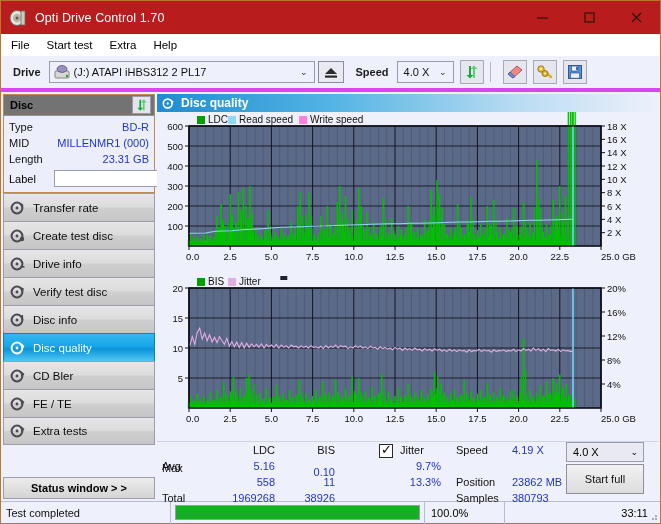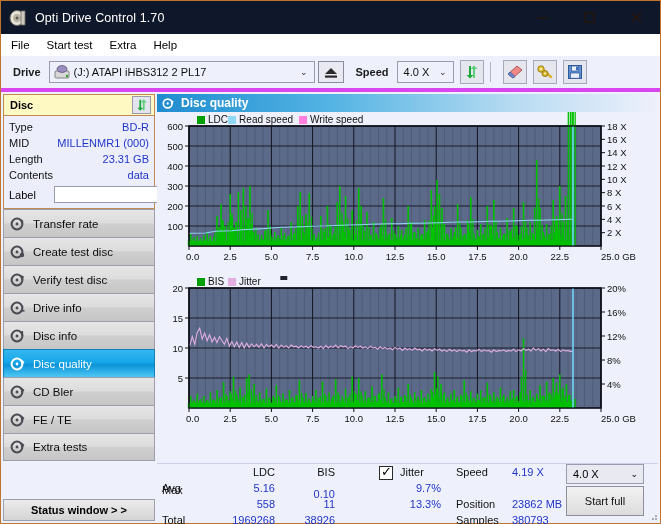--- a/index.html
+++ b/index.html
@@ -12,21 +12,21 @@
   }
   #app {
     width:661px; height:524px;
     border:1px solid #c0752c;
     background:#eef0fb;
     position:relative;
     display:flex; flex-direction:column;
   }
   
   .titlebar {
-    height:33px; background:#0f172a;
+    height:33px; background:#b91c1c;
     display:flex; align-items:center;
     flex:none;
   }
   .titlebar .tb-icon { width:18px; height:18px; margin-left:8px; margin-right:8px; position:relative; flex:none; }
   .titlebar .tb-title { color:#ffffff; font-size:12.5px; letter-spacing:.1px; }
   .tb-spacer { flex:1; }
   .winbtn { width:47px; height:33px; display:flex; align-items:center; justify-content:center;
             color:#2b1505; font-size:13px; flex:none; }
   .winbtn.close { }
   
@@ -48,21 +48,21 @@
   .iconbtn { width:24px; height:24px; border:1px solid #a8a8b8; background:#e6e6ee;
              display:flex; align-items:center; justify-content:center; margin-left:6px; flex:none; position:relative;}
   .eject { width:26px; height:22px; border:1px solid #8c8c9c; background:#e9e9f2; display:flex;
            align-items:center; justify-content:center; margin-left:3px; flex:none;}
   .tsep { width:1px; height:20px; background:#b6b6c6; margin:0 6px; flex:none; }
   
   .bodywrap { flex:1; display:flex; min-height:0; }
   .sidebar { width:156px; flex:none; display:flex; flex-direction:column; padding:2px 2px 0 2px; }
   .disc-panel { border:1px solid #c08a52; background:#eceefb; padding:0; }
   .disc-head { display:flex; align-items:center; height:21px; border-bottom:1px solid #c08a52;
-               padding:0 3px 0 6px; background:#fef9c3;}
+               padding:0 3px 0 6px; background:#737373;}
   .disc-head .t { font-weight:bold; font-size:11px; }
   .disc-head .b { margin-left:auto; width:19px;height:18px;border:1px solid #9a9aaa;background:#e4e4ee;
                   display:flex;align-items:center;justify-content:center;}
   .disc-rows { padding:3px 5px 4px 5px; }
   .drow { display:flex; align-items:center; height:16px; font-size:11px; }
   .drow .k { color:#111; }
   .drow .v { margin-left:auto; color:#2035c8; }
   .lbl-row { display:flex; align-items:center; margin-top:2px; }
   .lbl-row .k { font-size:11px; margin-right:18px; }
   .lbl-input { flex:1; height:17px; border:1px solid #9a9ab0; background:#fff; }
@@ -236,24 +236,20 @@
             <span class="v">BD-R</span>
           </div>
           <div class="drow">
             <span class="k">MID</span>
             <span class="v">MILLENMR1 (000)</span>
           </div>
           <div class="drow">
             <span class="k">Length</span>
             <span class="v">23.31 GB</span>
           </div>
-          <div class="drow">
-            <span class="k">Contents</span>
-            <span class="v">data</span>
-          </div>
           <div class="lbl-row">
             <span class="k">Label</span>
             <input class="lbl-input" type="text" value="" style="">
             <span class="lbl-btn">
               <svg width="15" height="15" viewBox="0 0 16 16">
                 <circle cx="8" cy="8" r="6.6" fill="#e8e05a" stroke="#8a8320" stroke-width="1"></circle>
                 <circle cx="8" cy="8" r="3.4" fill="#f5f1b0"></circle>
                 <circle cx="8" cy="8" r="1.4" fill="#b0a83c"></circle>
               </svg>
             </span>
@@ -280,34 +276,34 @@
                 <circle cx="12" cy="11" r="2.2" fill="#4a4a52"></circle>
               </svg>
           </span>
           <span>Create test disc</span>
         </div>
         <div class="navitem">
           <span class="ico">
             <svg width="16" height="16" viewBox="0 0 16 16">
                 <circle cx="7" cy="8" r="5.4" fill="none" stroke="#4a4a52" stroke-width="2"></circle>
                 <circle cx="7" cy="8" r="1.4" fill="#4a4a52"></circle>
-                <path d="M11 4 l2 1 l-1 3" stroke="#4a4a52" stroke-width="1.6" fill="none"></path>
+                <rect x="10.5" y="10" width="4" height="1.6" fill="#4a4a52"></rect>
               </svg>
           </span>
-          <span>Verify test disc</span>
+          <span>Drive info</span>
         </div>
         <div class="navitem">
           <span class="ico">
             <svg width="16" height="16" viewBox="0 0 16 16">
                 <circle cx="7" cy="8" r="5.4" fill="none" stroke="#4a4a52" stroke-width="2"></circle>
                 <circle cx="7" cy="8" r="1.4" fill="#4a4a52"></circle>
-                <rect x="10.5" y="10" width="4" height="1.6" fill="#4a4a52"></rect>
+                <path d="M11 4 l2 1 l-1 3" stroke="#4a4a52" stroke-width="1.6" fill="none"></path>
               </svg>
           </span>
-          <span>Drive info</span>
+          <span>Verify test disc</span>
         </div>
         <div class="navitem">
           <span class="ico">
             <svg width="16" height="16" viewBox="0 0 16 16">
                 <circle cx="7" cy="8" r="5.4" fill="none" stroke="#4a4a52" stroke-width="2"></circle>
                 <circle cx="7" cy="8" r="1.4" fill="#4a4a52"></circle>
                 <rect x="11.5" y="3" width="1.6" height="5" fill="#4a4a52"></rect>
               </svg>
           </span>
           <span>Disc info</span>
@@ -1372,18 +1368,26 @@
 
         <div class="scombo" style="left:409px;top:0px;width:78px;">
           <span>4.0 X</span>
           <span class="chev">⌄</span>
         </div>
         <div class="sbtn" style="left:409px;top:22px;width:78px;height:30px;">Start full</div>
       </div>
     </div>
   </div>
 
+  <div class="bottombar">
+    <div class="bb-text">Test completed</div>
+    <div class="pbar-wrap">
+      <div class="pbar" id="pbar" style="width: 100%;"></div>
+    </div>
+    <div class="bb-pct">100.0%</div>
+    <div class="bb-time">33:11</div>
+  </div>
   <svg class="grip" viewBox="0 0 10 10">
     <circle cx="8" cy="8" r="0.9" fill="#8a8a98"></circle>
       <circle cx="5" cy="8" r="0.9" fill="#8a8a98"></circle>
     <circle cx="8" cy="5" r="0.9" fill="#8a8a98"></circle>
   </svg>
 </div>
 
 </body></html>

